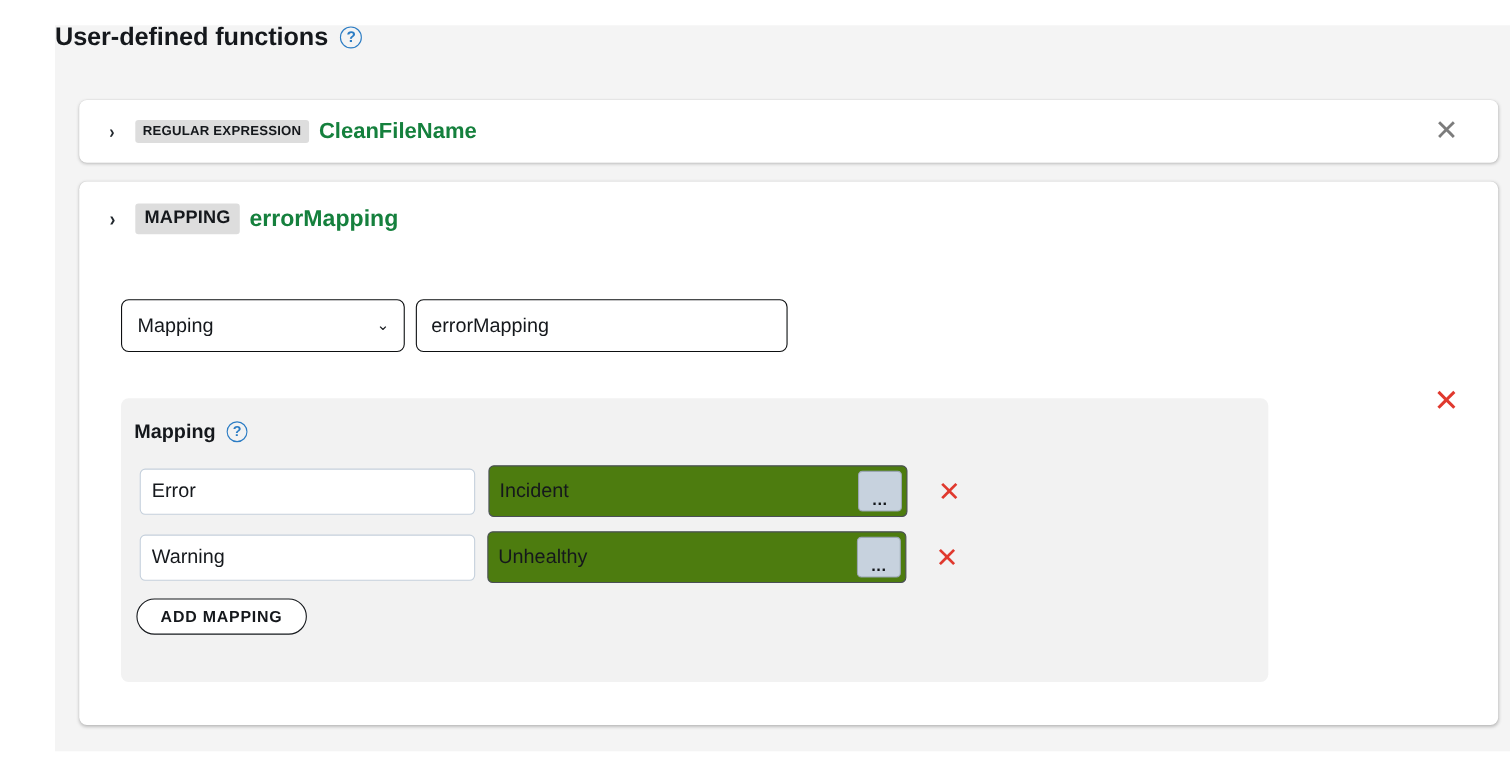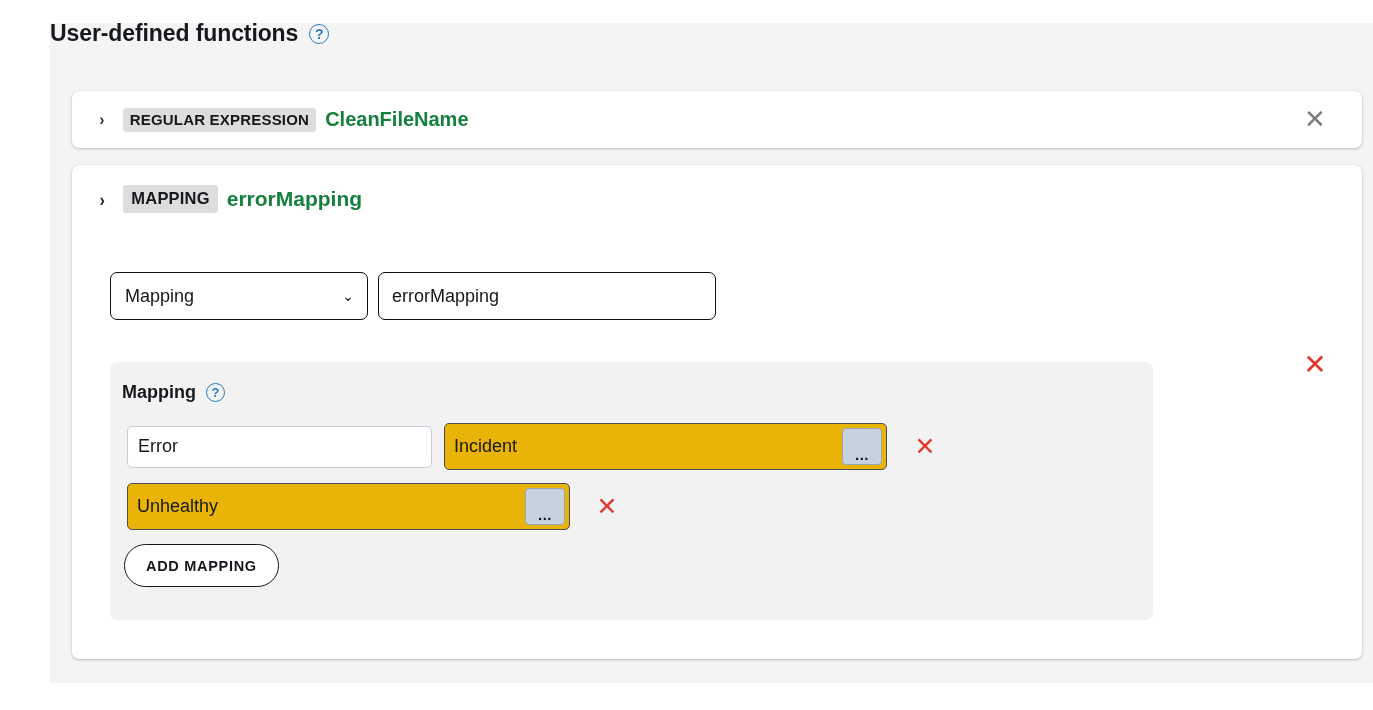--- a/index.html
+++ b/index.html
@@ -99,21 +99,21 @@
     transform: scaleX(0.85);
     flex: none;
   }
   .card-2 .chevron { font-size: 19px; }
 
   .title-wrap { display: flex; align-items: center; gap: 9px; }
 
   .type-badge {
     background: #dddddd;
     color: #15181c;
-    font-size: 15px;
+    font-size: 12px;
     font-weight: bold;
     letter-spacing: 0.2px;
     padding: 3px 7px 4px 7px;
     border-radius: 3px;
     white-space: nowrap;
   }
   .card-2 .type-badge { font-size: 16.5px; padding: 4px 8px 5px 8px; }
 
   .fn-name {
     font-size: 20px;
@@ -231,25 +231,25 @@
     background: #ffffff;
     padding: 0 10px;
     font-size: 18px;
     color: #15181c;
     font-family: "Liberation Sans", sans-serif;
     outline: none;
   }
 
   .val-wrap {
     position: relative;
-    width: 443px;
+    width: 381px;
     height: 47px;
     border: 1.6px solid #4a4f55;
     border-radius: 5px;
-    background: #eab308;
+    background: #4d7c0f;
     display: flex;
     align-items: center;
   }
   .val-input {
     width: 100%;
     height: 100%;
     border: none;
     outline: none;
     background: transparent;
     padding: 0 52px 0 9px;
@@ -291,21 +291,21 @@
     cursor: pointer;
     user-select: none;
     font-family: "DejaVu Sans", sans-serif;
     margin-left: 13px;
   }
 
   .add-btn {
     position: absolute;
     left: 14px;
     top: 182px;
-    height: 43px;
+    height: 33px;
     padding: 0 21px;
     background: #ffffff;
     border: 1.7px solid #15181c;
     border-radius: 22px;
     font-size: 14.5px;
     font-weight: bold;
     letter-spacing: 0.7px;
     color: #15181c;
     font-family: "Liberation Sans", sans-serif;
     cursor: pointer;
@@ -372,20 +372,21 @@
     <div class="map-row r0">
       <input class="key-input" type="text" value="Error" style="">
       <div class="val-wrap">
         <input class="val-input" type="text" value="Incident" style="">
         <div class="ellipsis-btn">...</div>
       </div>
       <div class="row-x">✕</div>
     </div>
 
     <div class="map-row r1">
+      <input class="key-input" type="text" value="Warning" style="">
       <div class="val-wrap">
         <input class="val-input" type="text" value="Unhealthy" style="">
         <div class="ellipsis-btn">...</div>
       </div>
       <div class="row-x">✕</div>
     </div>
 
     <button class="add-btn">ADD MAPPING</button>
   </div>
 

